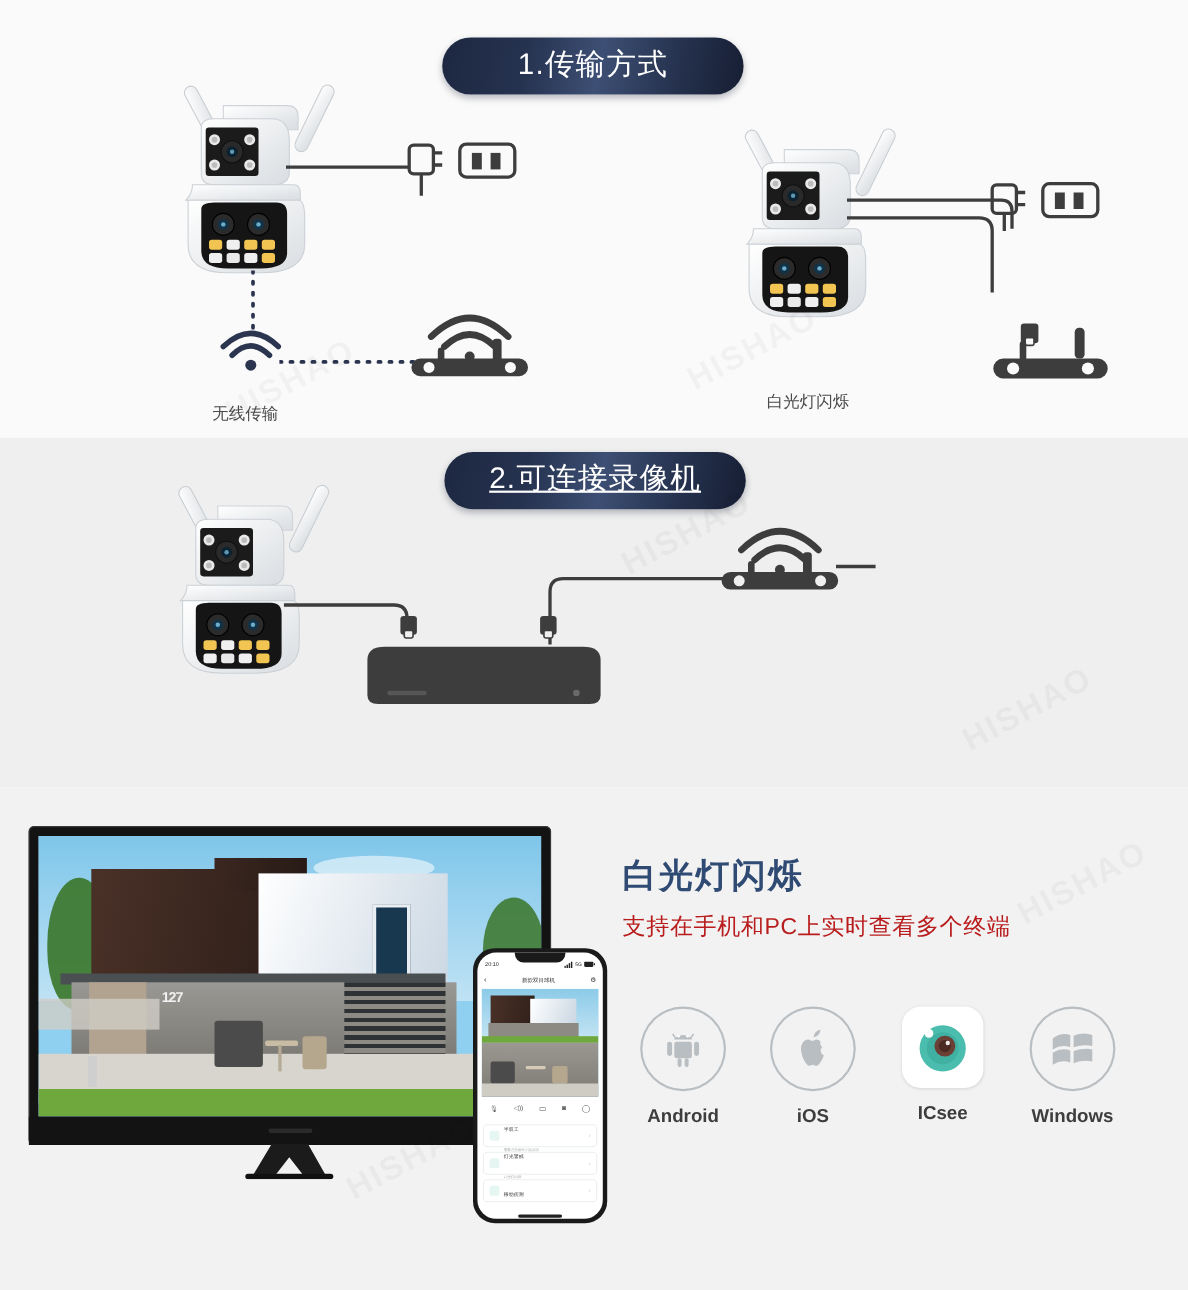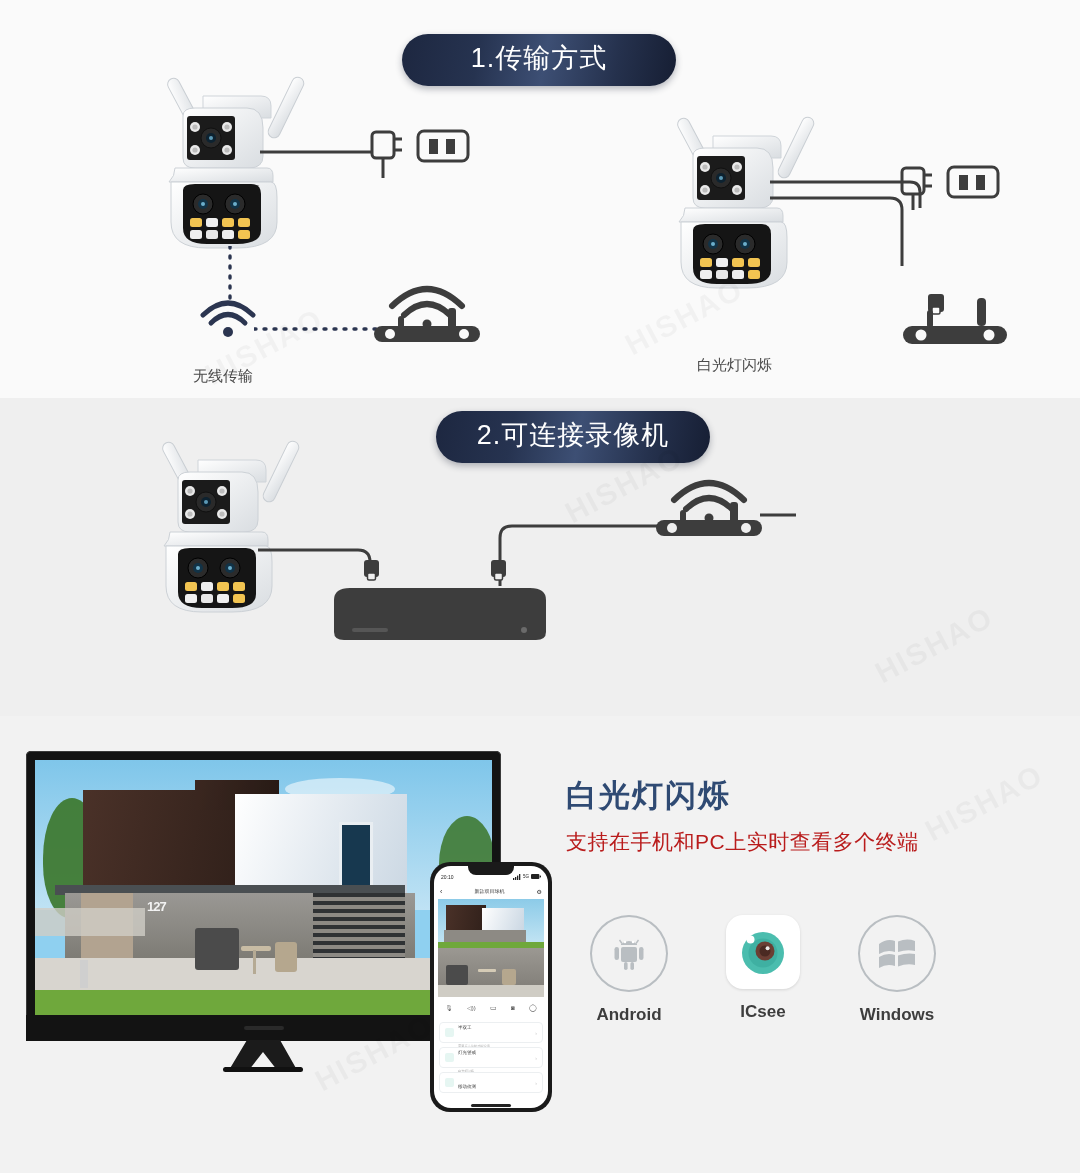--- a/index.html
+++ b/index.html
@@ -19,21 +19,21 @@
   
   .banner{
     position:absolute;display:flex;align-items:center;justify-content:center;
     border-radius:40px;
     background:linear-gradient(100deg,#1d2740 0%,#263350 28%,#3d4f74 52%,#25314d 78%,#161e33 100%);
     box-shadow:0 3px 7px rgba(20,28,48,.30);
     color:#fff;letter-spacing:1px;
   }
   .banner span{font-size:27px;font-weight:400;line-height:1;padding-bottom:3px;}
   #banner1{left:402px;top:34px;width:274px;height:52px;}
-  #banner2{left:436px;top:411px;width:274px;height:52px;}
+  #banner2{left:404px;top:411px;width:274px;height:52px;text-decoration:underline;}
 
   
   .cap{position:absolute;font-size:15px;color:#4a4a4a;white-space:nowrap;}
   #cap-wireless{left:193px;top:367px;}
   #cap-wired{left:697px;top:356px;}
   #nvr-label{position:absolute;left:417px;top:557px;font-size:22px;color:#4a4a4a;letter-spacing:1px;}
   #nvr-note{position:absolute;left:363px;top:672px;font-size:19px;color:#4a4a4a;white-space:nowrap;}
 
   
   #headline{position:absolute;left:566px;top:775px;font-size:31px;font-weight:bold;
@@ -552,20 +552,29 @@
               <rect x="5.5" y="13" width="4.5" height="13" rx="2.2"></rect>
               <rect x="30" y="13" width="4.5" height="13" rx="2.2"></rect>
               <rect x="15" y="28" width="3.6" height="8" rx="1.8"></rect>
               <rect x="21.4" y="28" width="3.6" height="8" rx="1.8"></rect>
             </g>
           </svg>
         </div>
         <div class="lbl">Android</div>
       </div>
 
+      <div class="plat">
+        <div class="ring">
+          <svg width="40" height="44" viewBox="0 0 40 44">
+            <path d="M27 4 Q21.5 5 20.5 11 Q26 10.5 27 4 Z" fill="#b9bec2"></path>
+            <path d="M28.5 20 Q26 17.5 26.8 14.5 Q24 12 21 13.8 Q19.5 14.6 18 13.8 Q14.6 12 11.8 14.6 Q8 18.2 9.6 25.2 Q11 31.6 14.4 35.4 Q16.4 37.6 18.4 36.4 Q19.9 35.5 21.4 36.4 Q23.6 37.7 25.6 35.4 Q28.4 32.2 30 27.6 Q27.4 26 27 23.4 Q26.7 21.4 28.5 20 Z" fill="#b9bec2"></path>
+          </svg>
+        </div>
+        <div class="lbl">iOS</div>
+      </div>
 
       <div class="plat">
         <div class="sq">
           <svg width="52" height="52" viewBox="0 0 52 52">
             <circle cx="26" cy="27" r="21" fill="#4bbdae"></circle>
             <circle cx="26" cy="27" r="14.5" fill="#3fb0a2"></circle>
             <circle cx="28" cy="25" r="9.5" fill="#6b3f34"></circle>
             <circle cx="28" cy="25" r="5.5" fill="#4a2a22"></circle>
             <circle cx="30.6" cy="22.2" r="2" fill="#ffffff" opacity=".9"></circle>
             <circle cx="13.5" cy="13.5" r="4" fill="#ffffff"></circle>

